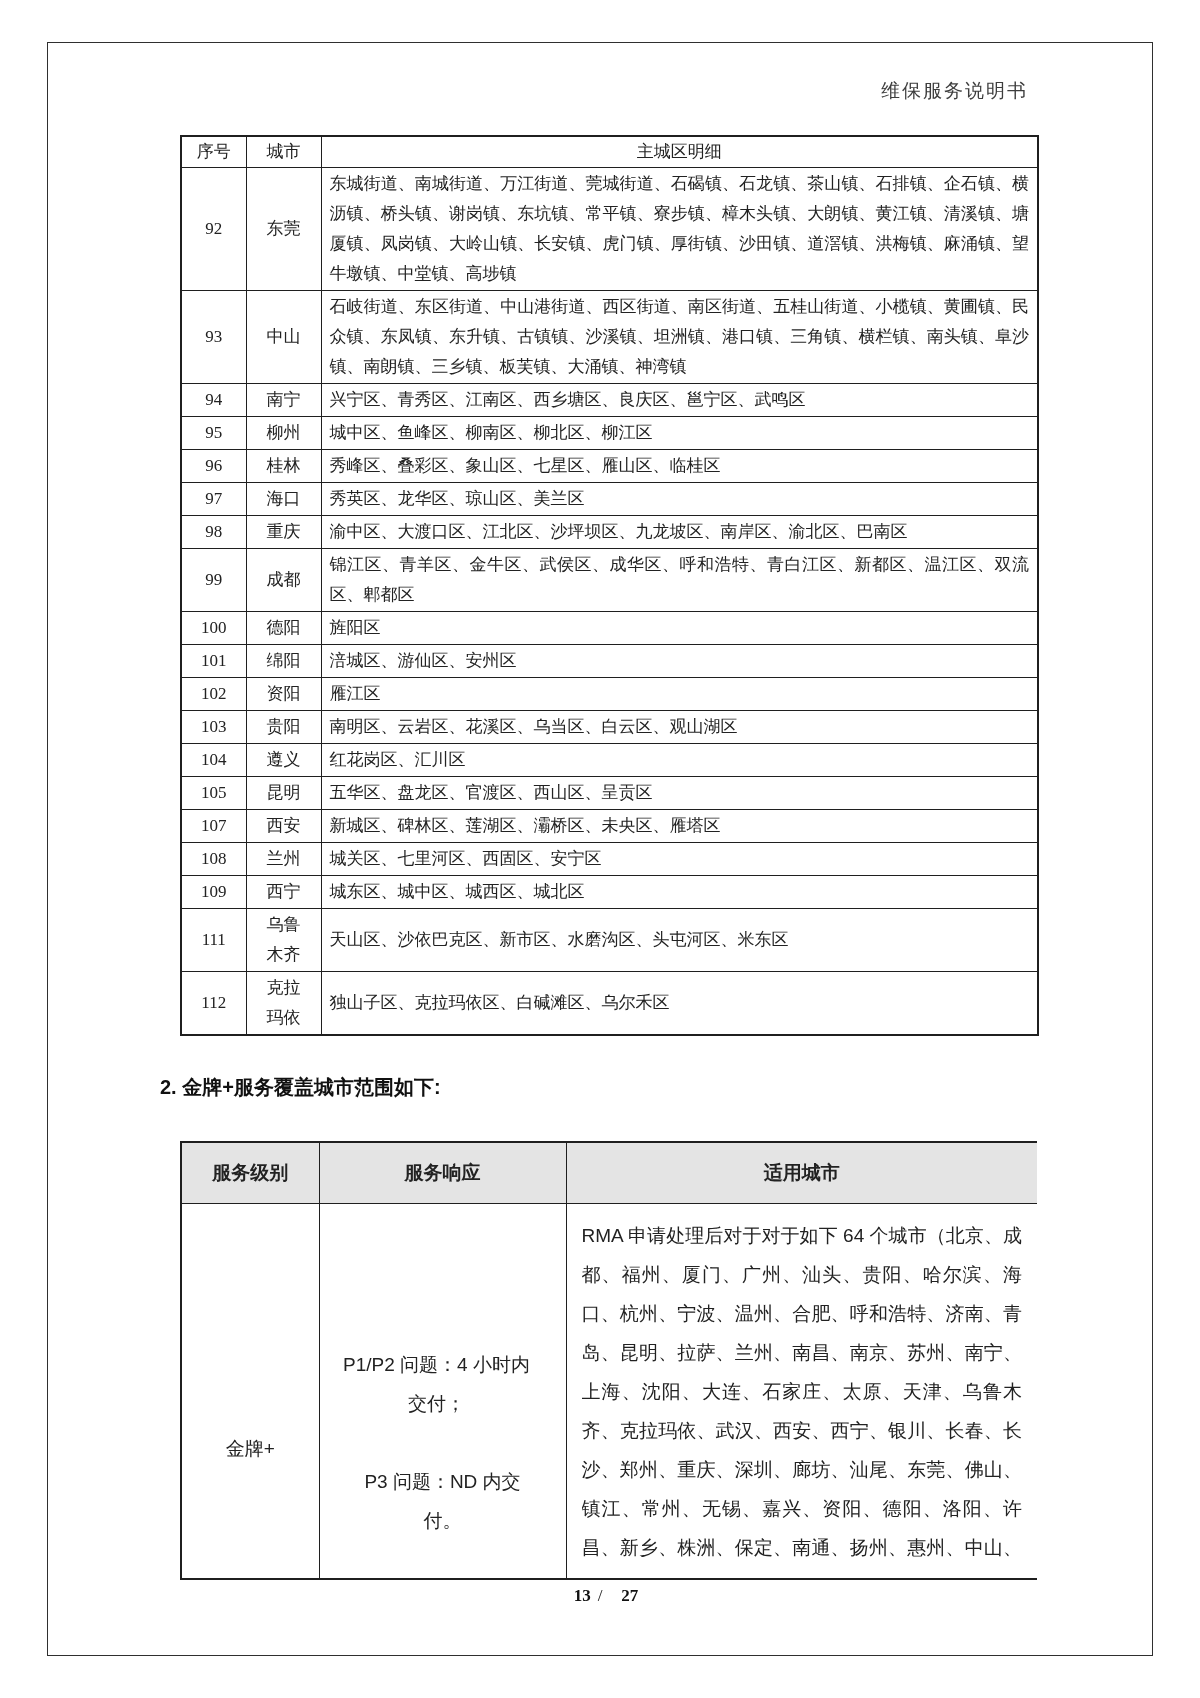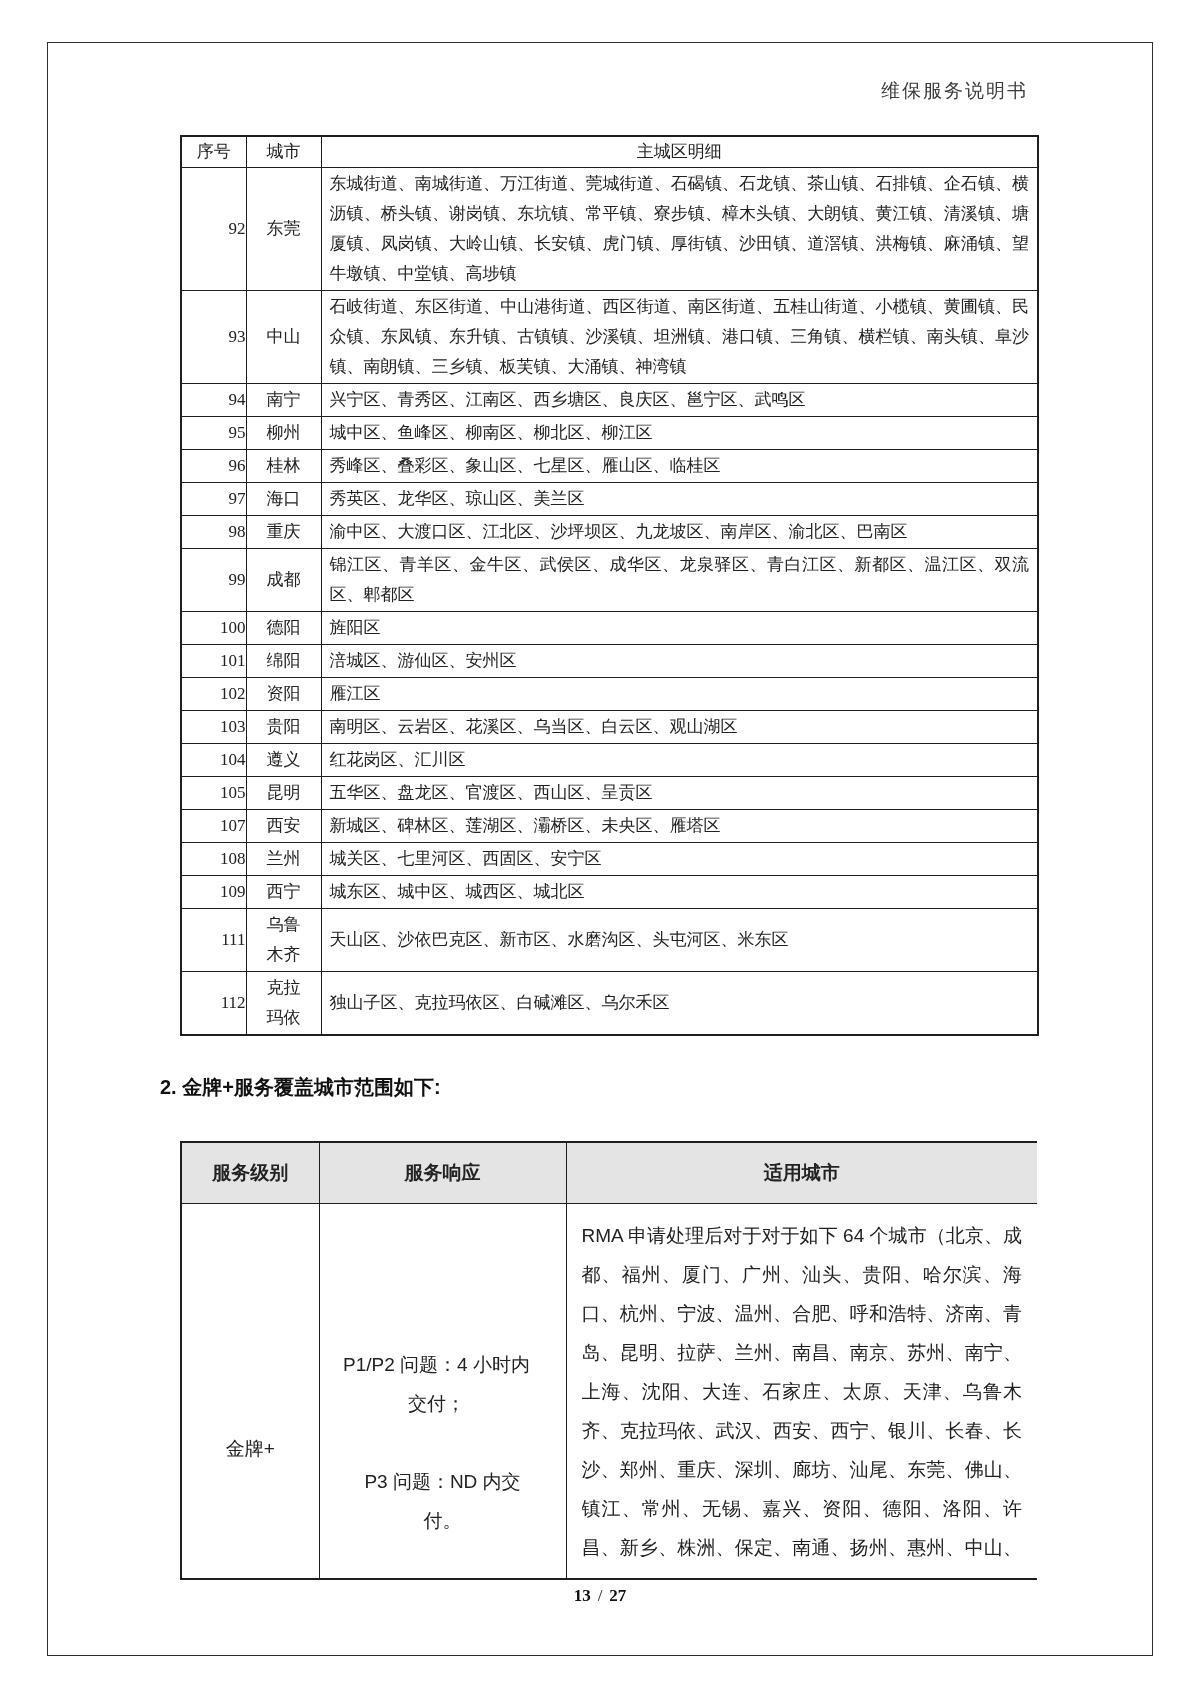--- a/index.html
+++ b/index.html
@@ -16,21 +16,21 @@
     position:absolute;top:78px;left:8px;width:1020px;text-align:right;
     font-size:19px;letter-spacing:2px;color:#3d3d3d;
   }
   .content{position:absolute;left:180px;top:135px;width:861px;}
 
   
   table{border-collapse:collapse;table-layout:fixed;width:857px;}
   .t1{font-size:17px;line-height:30px;border:2px solid #1f1f1f;}
   .t1 th,.t1 td{border:1px solid #1f1f1f;vertical-align:middle;}
   .t1 th{font-weight:normal;text-align:center;height:30px;padding:0;}
-  .td-no{text-align:right;padding:0;}
+  .td-no{text-align:center;padding:0;}
   .td-city{text-align:center;padding:1px 14px;}
   .td-districts{
     text-align:justify;text-justify:inter-character;
     padding:1px 8px;
   }
 
   
   .section-heading{
     margin:38px 0 0 -20px;
     font-family:"Liberation Sans","DejaVu Sans",sans-serif;
@@ -64,21 +64,21 @@
     line-height:39px;text-align:justify;text-align-last:justify;
     text-justify:inter-character;
   }
   .td-cities-inner{max-height:360px;overflow:hidden;}
 
   
   .page-footer{
     position:absolute;top:1586px;left:0;width:1200px;text-align:center;
     font-size:17px;color:#111;
   }
-  .page-footer .num{font-weight:bold;}
+  .page-footer .num{font-weight:bold;margin-left:12px;}
   .page-footer .sep{font-weight:normal;padding:0 7px;}
 </style>
 </head>
 <body>
 
 <div class="page-frame"></div>
 
 <div class="doc-header">维保服务说明书</div>
 
 <div class="content">
@@ -128,21 +128,21 @@
           <td class="td-districts">秀英区、龙华区、琼山区、美兰区</td>
         </tr>
         <tr>
           <td class="td-no">98</td>
           <td class="td-city">重庆</td>
           <td class="td-districts">渝中区、大渡口区、江北区、沙坪坝区、九龙坡区、南岸区、渝北区、巴南区</td>
         </tr>
         <tr>
           <td class="td-no">99</td>
           <td class="td-city">成都</td>
-          <td class="td-districts">锦江区、青羊区、金牛区、武侯区、成华区、龙泉驿区、青白江区、新都区、温江区、双流区、郫都区</td>
+          <td class="td-districts">锦江区、青羊区、金牛区、武侯区、成华区、呼和浩特、青白江区、新都区、温江区、双流区、郫都区</td>
         </tr>
         <tr>
           <td class="td-no">100</td>
           <td class="td-city">德阳</td>
           <td class="td-districts">旌阳区</td>
         </tr>
         <tr>
           <td class="td-no">101</td>
           <td class="td-city">绵阳</td>
           <td class="td-districts">涪城区、游仙区、安州区</td>

